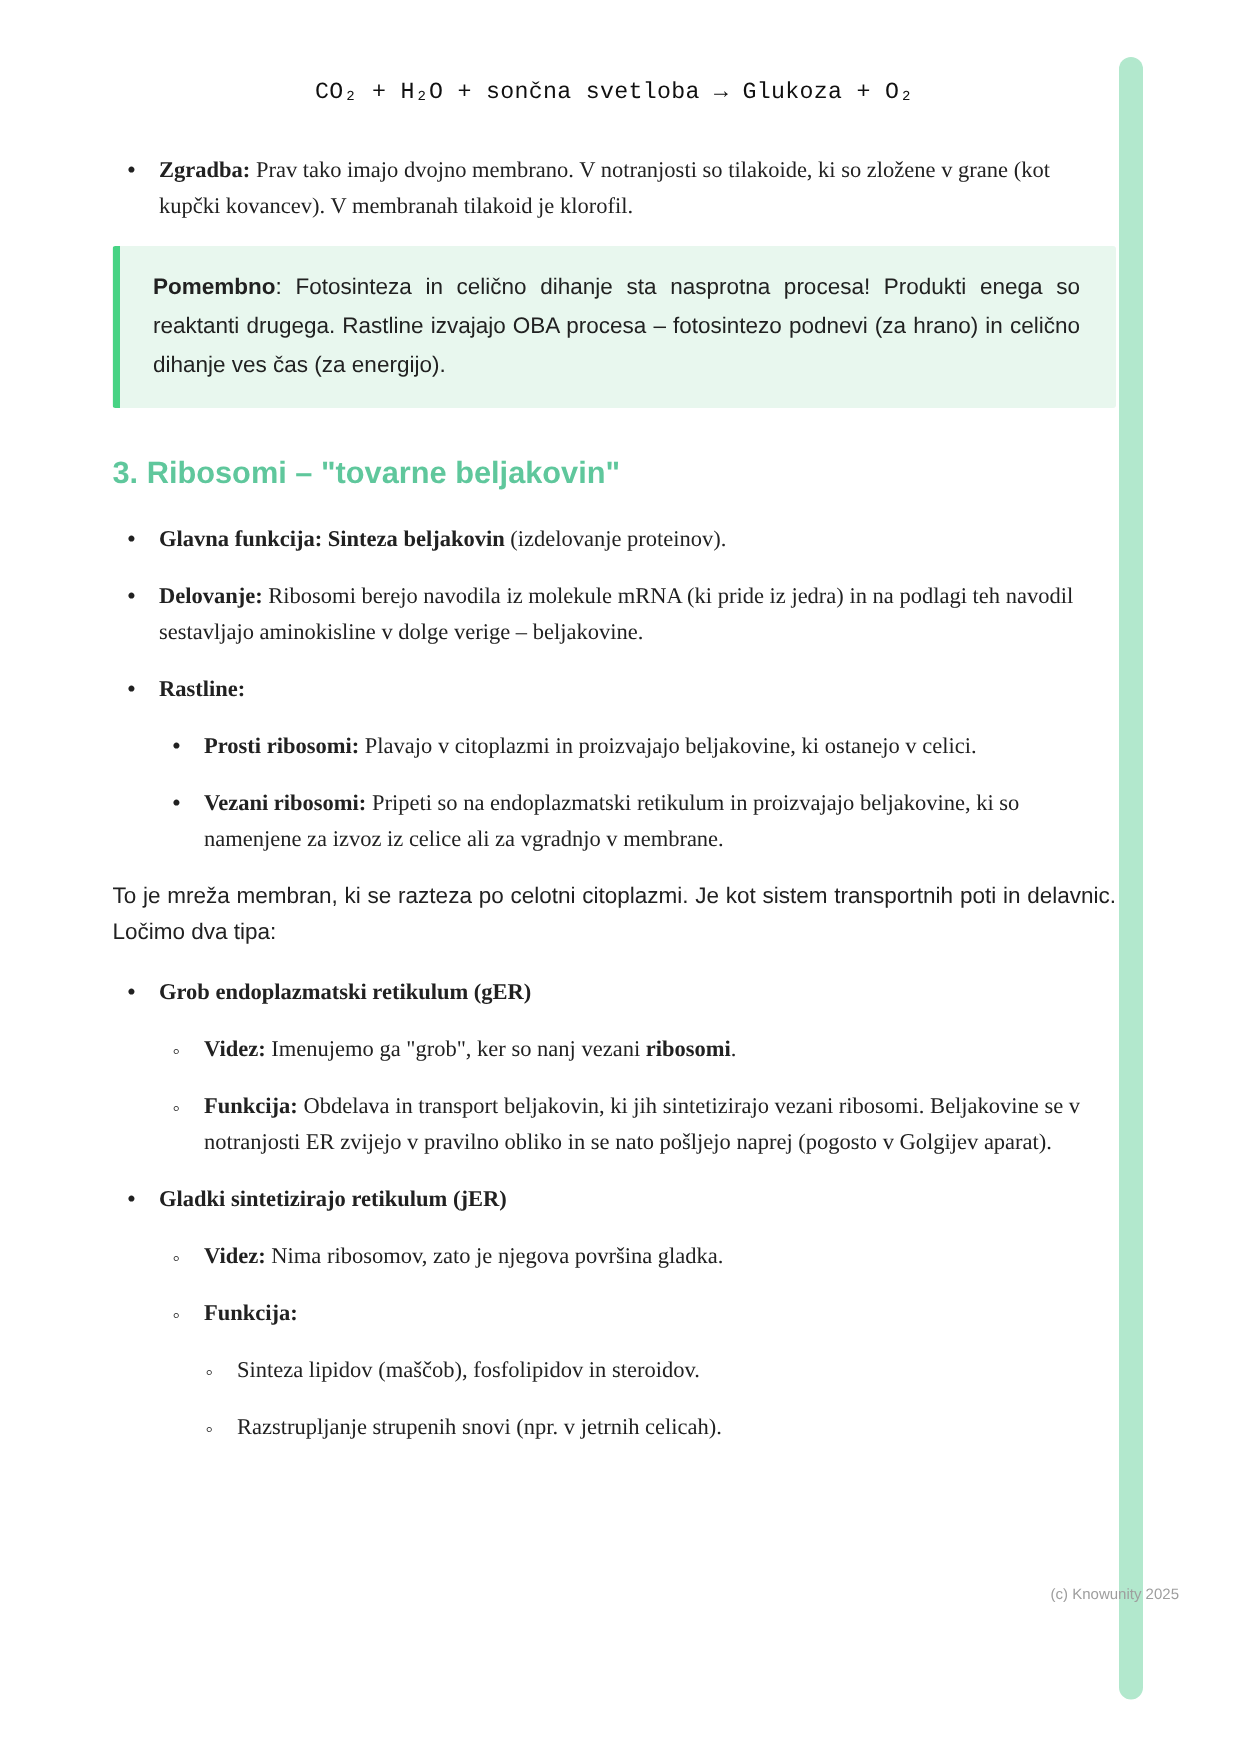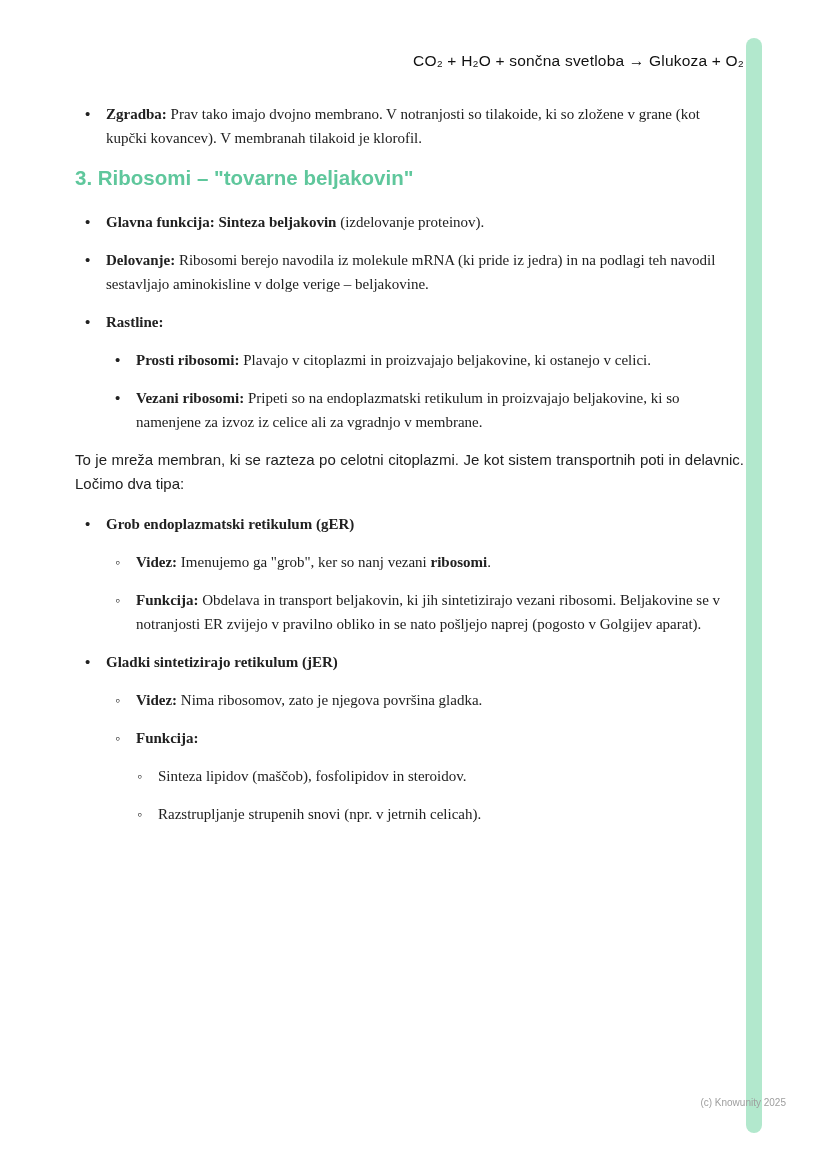--- a/index.html
+++ b/index.html
@@ -6,22 +6,22 @@
   html, body { width:828px; height:1171px; }
   body {
     background:#ffffff;
     font-family:"Liberation Sans","DejaVu Sans",sans-serif;
     color:var(--text,#212121);
     position:relative;
     overflow:hidden;
   }
   .page { position:absolute; inset:0; padding:52px 84px 0 75px; }
   .equation {
-    text-align:right;
-    font-family:Liberation Sans, sans-serif;
+    text-align:center;
+    font-family:Liberation Mono, monospace;
     font-size:15.5px;
     color:#101010;
     margin-bottom:32px;
     letter-spacing:0.2px;
   }
   .content { font-size:15px; line-height:24px; }
   .b { font-weight:700; }
   .para { margin:0 0 16px 0; }
   .para.justify { text-align:justify; }
   .sec-heading {
@@ -58,40 +58,43 @@
     top:38px;
     bottom:38px;
     right:66px;
     width:16px;
     border-radius:8px;
     background:var(--stripe,#b2e8cd);
     z-index:1;
   }
   .copyright {
     position:absolute;
-    top:1097px;
+    top:1058px;
     right:42px;
     font-size:10px;
     color:var(--muted,#9e9e9e);
     z-index:2;
     white-space:nowrap;
   }
 </style>
 </head>
 <body>
 
 <div class="page">
   <div class="equation">CO₂ + H₂O + sončna svetloba → Glukoza + O₂</div>
 
   <div class="content">
       <div class="list">
         <div class="li l1">
           <span class="marker disc">•</span>
           <div class="li-text"><span class="b">Zgradba:</span><span> Prav tako imajo dvojno membrano. V notranjosti so tilakoide, ki so zložene v grane (kot kupčki kovancev). V membranah tilakoid je klorofil.</span></div>
         </div>
+      </div>
+      <div class="callout">
+        <div><span class="b">Pomembno</span><span>: Fotosinteza in celično dihanje sta nasprotna procesa! Produkti enega so reaktanti drugega. Rastline izvajajo OBA procesa – fotosintezo podnevi (za hrano) in celično dihanje ves čas (za energijo).</span></div>
       </div>
       <h2 class="sec-heading">3. Ribosomi – "tovarne beljakovin"</h2>
       <div class="list">
         <div class="li l1">
           <span class="marker disc">•</span>
           <div class="li-text"><span class="b">Glavna funkcija: Sinteza beljakovin</span><span> (izdelovanje proteinov).</span></div>
         </div>
         <div class="li l1">
           <span class="marker disc">•</span>
           <div class="li-text"><span class="b">Delovanje:</span><span> Ribosomi berejo navodila iz molekule mRNA (ki pride iz jedra) in na podlagi teh navodil sestavljajo aminokisline v dolge verige – beljakovine.</span></div>

